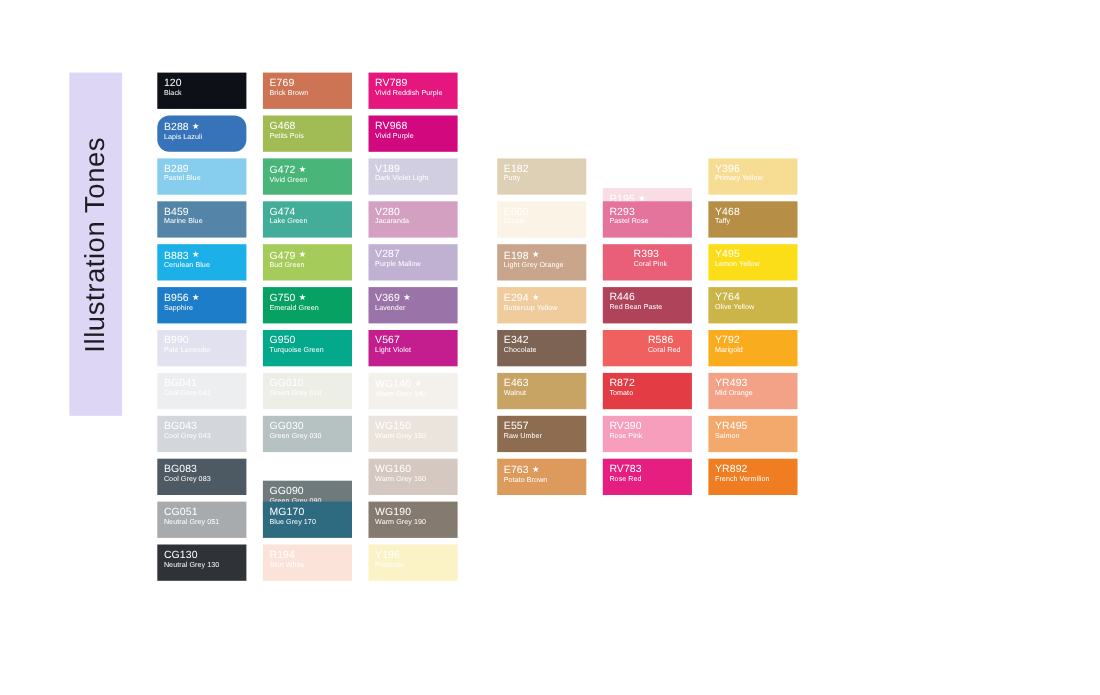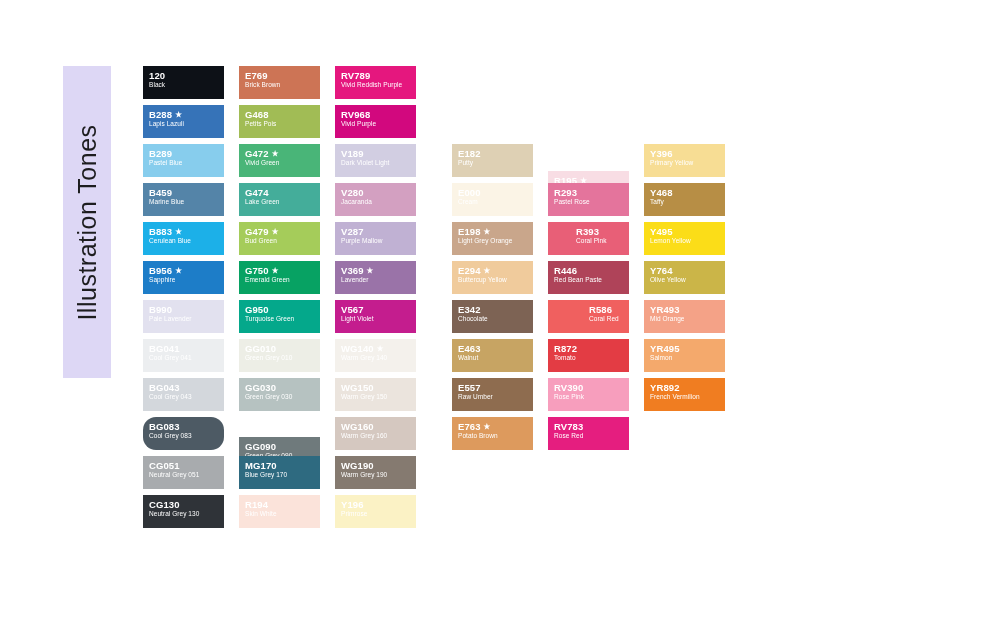--- a/index.html
+++ b/index.html
@@ -61,21 +61,21 @@
     position: relative;
     width: 81px;
     height: 33px;
     box-sizing: border-box;
     padding: 4px 0 0 6px;
     overflow: hidden;
   }
   .swatch .code {
     display: block;
     font-size: 9.5px;
-    font-weight: 700;
+    font-weight: 400;
     line-height: 11px;
     letter-spacing: 0.1px;
     white-space: nowrap;
   }
   .swatch .cname {
     display: block;
     font-size: 6.5px;
     font-weight: 400;
     line-height: 8px;
     letter-spacing: 0.05px;
@@ -100,21 +100,21 @@
   <div id="title-panel" style="background: rgb(221, 215, 245);">
     <span class="title-text" style="color: rgb(29, 29, 31);">Illustration Tones</span>
   </div>
 
   <div class="swatch-group" id="group-left" style="left:143px; top:66px;">
       <div class="swatch-col">
         <div class="swatch light-text" title="120 Black" style="background: rgb(13, 17, 23);">
           <span class="code">120</span>
           <span class="cname">Black</span>
         </div>
-        <div class="swatch light-text" title="B288 Lapis Lazuli" style="background: rgb(54, 115, 184);">
+        <div class="swatch light-text" title="B288 Lapis Lazuli" style="background: rgb(54, 115, 184); border-radius: 11px;">
           <span class="code">B288<span class="star">★</span></span>
           <span class="cname">Lapis Lazuli</span>
         </div>
         <div class="swatch light-text" title="B289 Pastel Blue" style="background: rgb(135, 205, 237);">
           <span class="code">B289</span>
           <span class="cname">Pastel Blue</span>
         </div>
         <div class="swatch light-text" title="B459 Marine Blue" style="background: rgb(84, 132, 168);">
           <span class="code">B459</span>
           <span class="cname">Marine Blue</span>
@@ -132,21 +132,21 @@
           <span class="cname">Pale Lavender</span>
         </div>
         <div class="swatch light-text" title="BG041 Cool Grey 041" style="background: rgb(236, 238, 240);">
           <span class="code">BG041</span>
           <span class="cname">Cool Grey 041</span>
         </div>
         <div class="swatch light-text" title="BG043 Cool Grey 043" style="background: rgb(211, 215, 220);">
           <span class="code">BG043</span>
           <span class="cname">Cool Grey 043</span>
         </div>
-        <div class="swatch light-text" title="BG083 Cool Grey 083" style="background: rgb(77, 90, 100); border-radius: 13px;">
+        <div class="swatch light-text" title="BG083 Cool Grey 083" style="background: rgb(77, 90, 100);">
           <span class="code">BG083</span>
           <span class="cname">Cool Grey 083</span>
         </div>
         <div class="swatch light-text" title="CG051 Neutral Grey 051" style="background: rgb(168, 171, 174);">
           <span class="code">CG051</span>
           <span class="cname">Neutral Grey 051</span>
         </div>
         <div class="swatch light-text" title="CG130 Neutral Grey 130" style="background: rgb(47, 51, 56);">
           <span class="code">CG130</span>
           <span class="cname">Neutral Grey 130</span>
@@ -333,20 +333,24 @@
           <span class="cname">Taffy</span>
         </div>
         <div class="swatch light-text" title="Y495 Lemon Yellow" style="background: rgb(251, 221, 24);">
           <span class="code">Y495</span>
           <span class="cname">Lemon Yellow</span>
         </div>
         <div class="swatch light-text" title="Y764 Olive Yellow" style="background: rgb(203, 181, 72);">
           <span class="code">Y764</span>
           <span class="cname">Olive Yellow</span>
         </div>
+        <div class="swatch light-text" title="Y792 Marigold" style="background: rgb(249, 172, 29);">
+          <span class="code">Y792</span>
+          <span class="cname">Marigold</span>
+        </div>
         <div class="swatch light-text" title="YR493 Mid Orange" style="background: rgb(244, 162, 135);">
           <span class="code">YR493</span>
           <span class="cname">Mid Orange</span>
         </div>
         <div class="swatch light-text" title="YR495 Salmon" style="background: rgb(244, 169, 108);">
           <span class="code">YR495</span>
           <span class="cname">Salmon</span>
         </div>
         <div class="swatch light-text" title="YR892 French Vermilion" style="background: rgb(240, 125, 33);">
           <span class="code">YR892</span>

